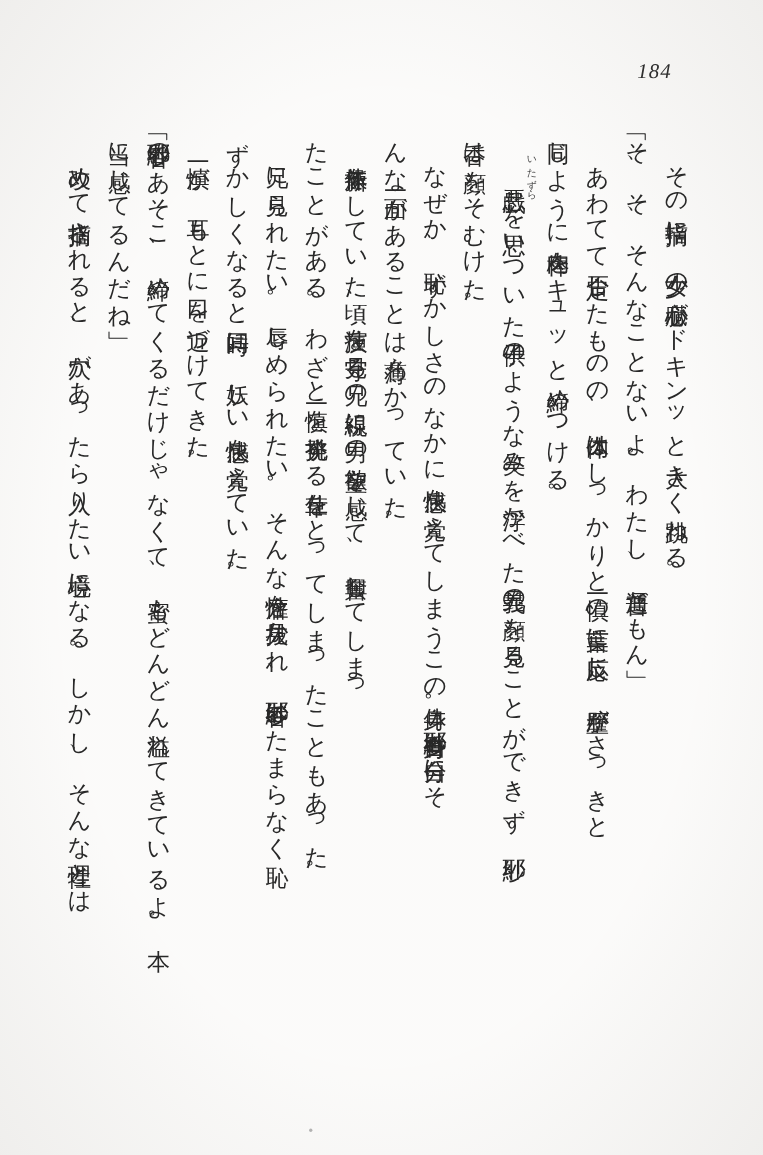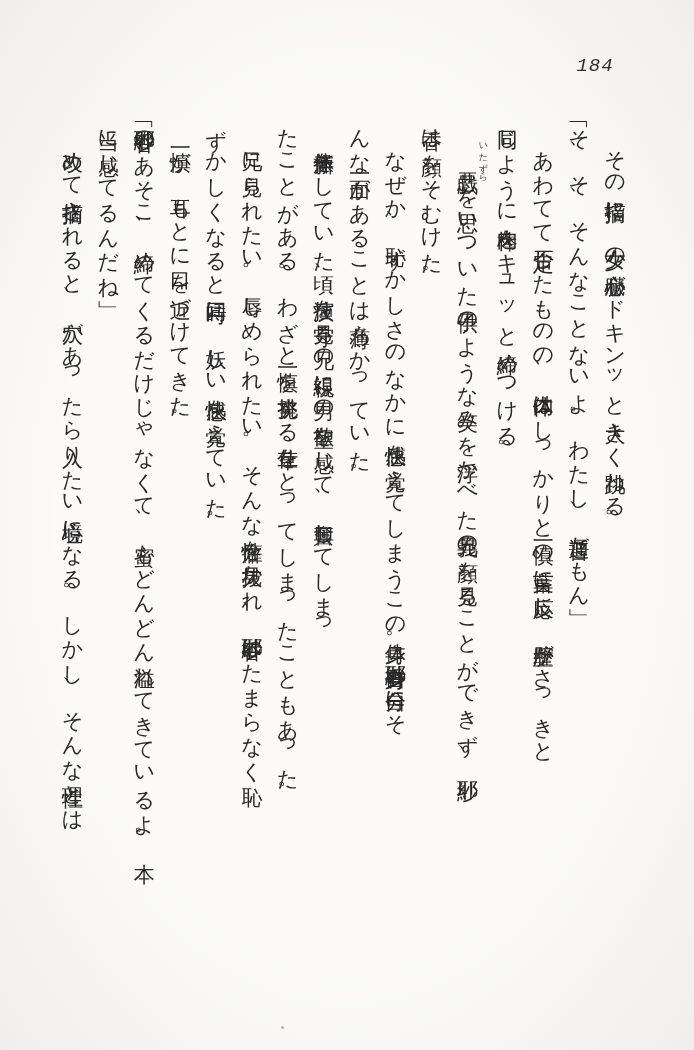--- a/index.html
+++ b/index.html
@@ -24,21 +24,20 @@
   .page-number {
     position: absolute;
     top: 55px;
     left: 560px;
     width: 70px;
     text-align: center;
     font-style: italic;
     font-size: 19px;
     color: #2f2f2f;
     letter-spacing: 1px;
-    font-family: Liberation Mono, monospace;
   }
   .text-area {
     position: absolute;
     top: 114px;
     right: 62px;
     height: 852px;
     writing-mode: vertical-rl;
     text-orientation: mixed;
     color: #282828;
     font-size: 21px;

